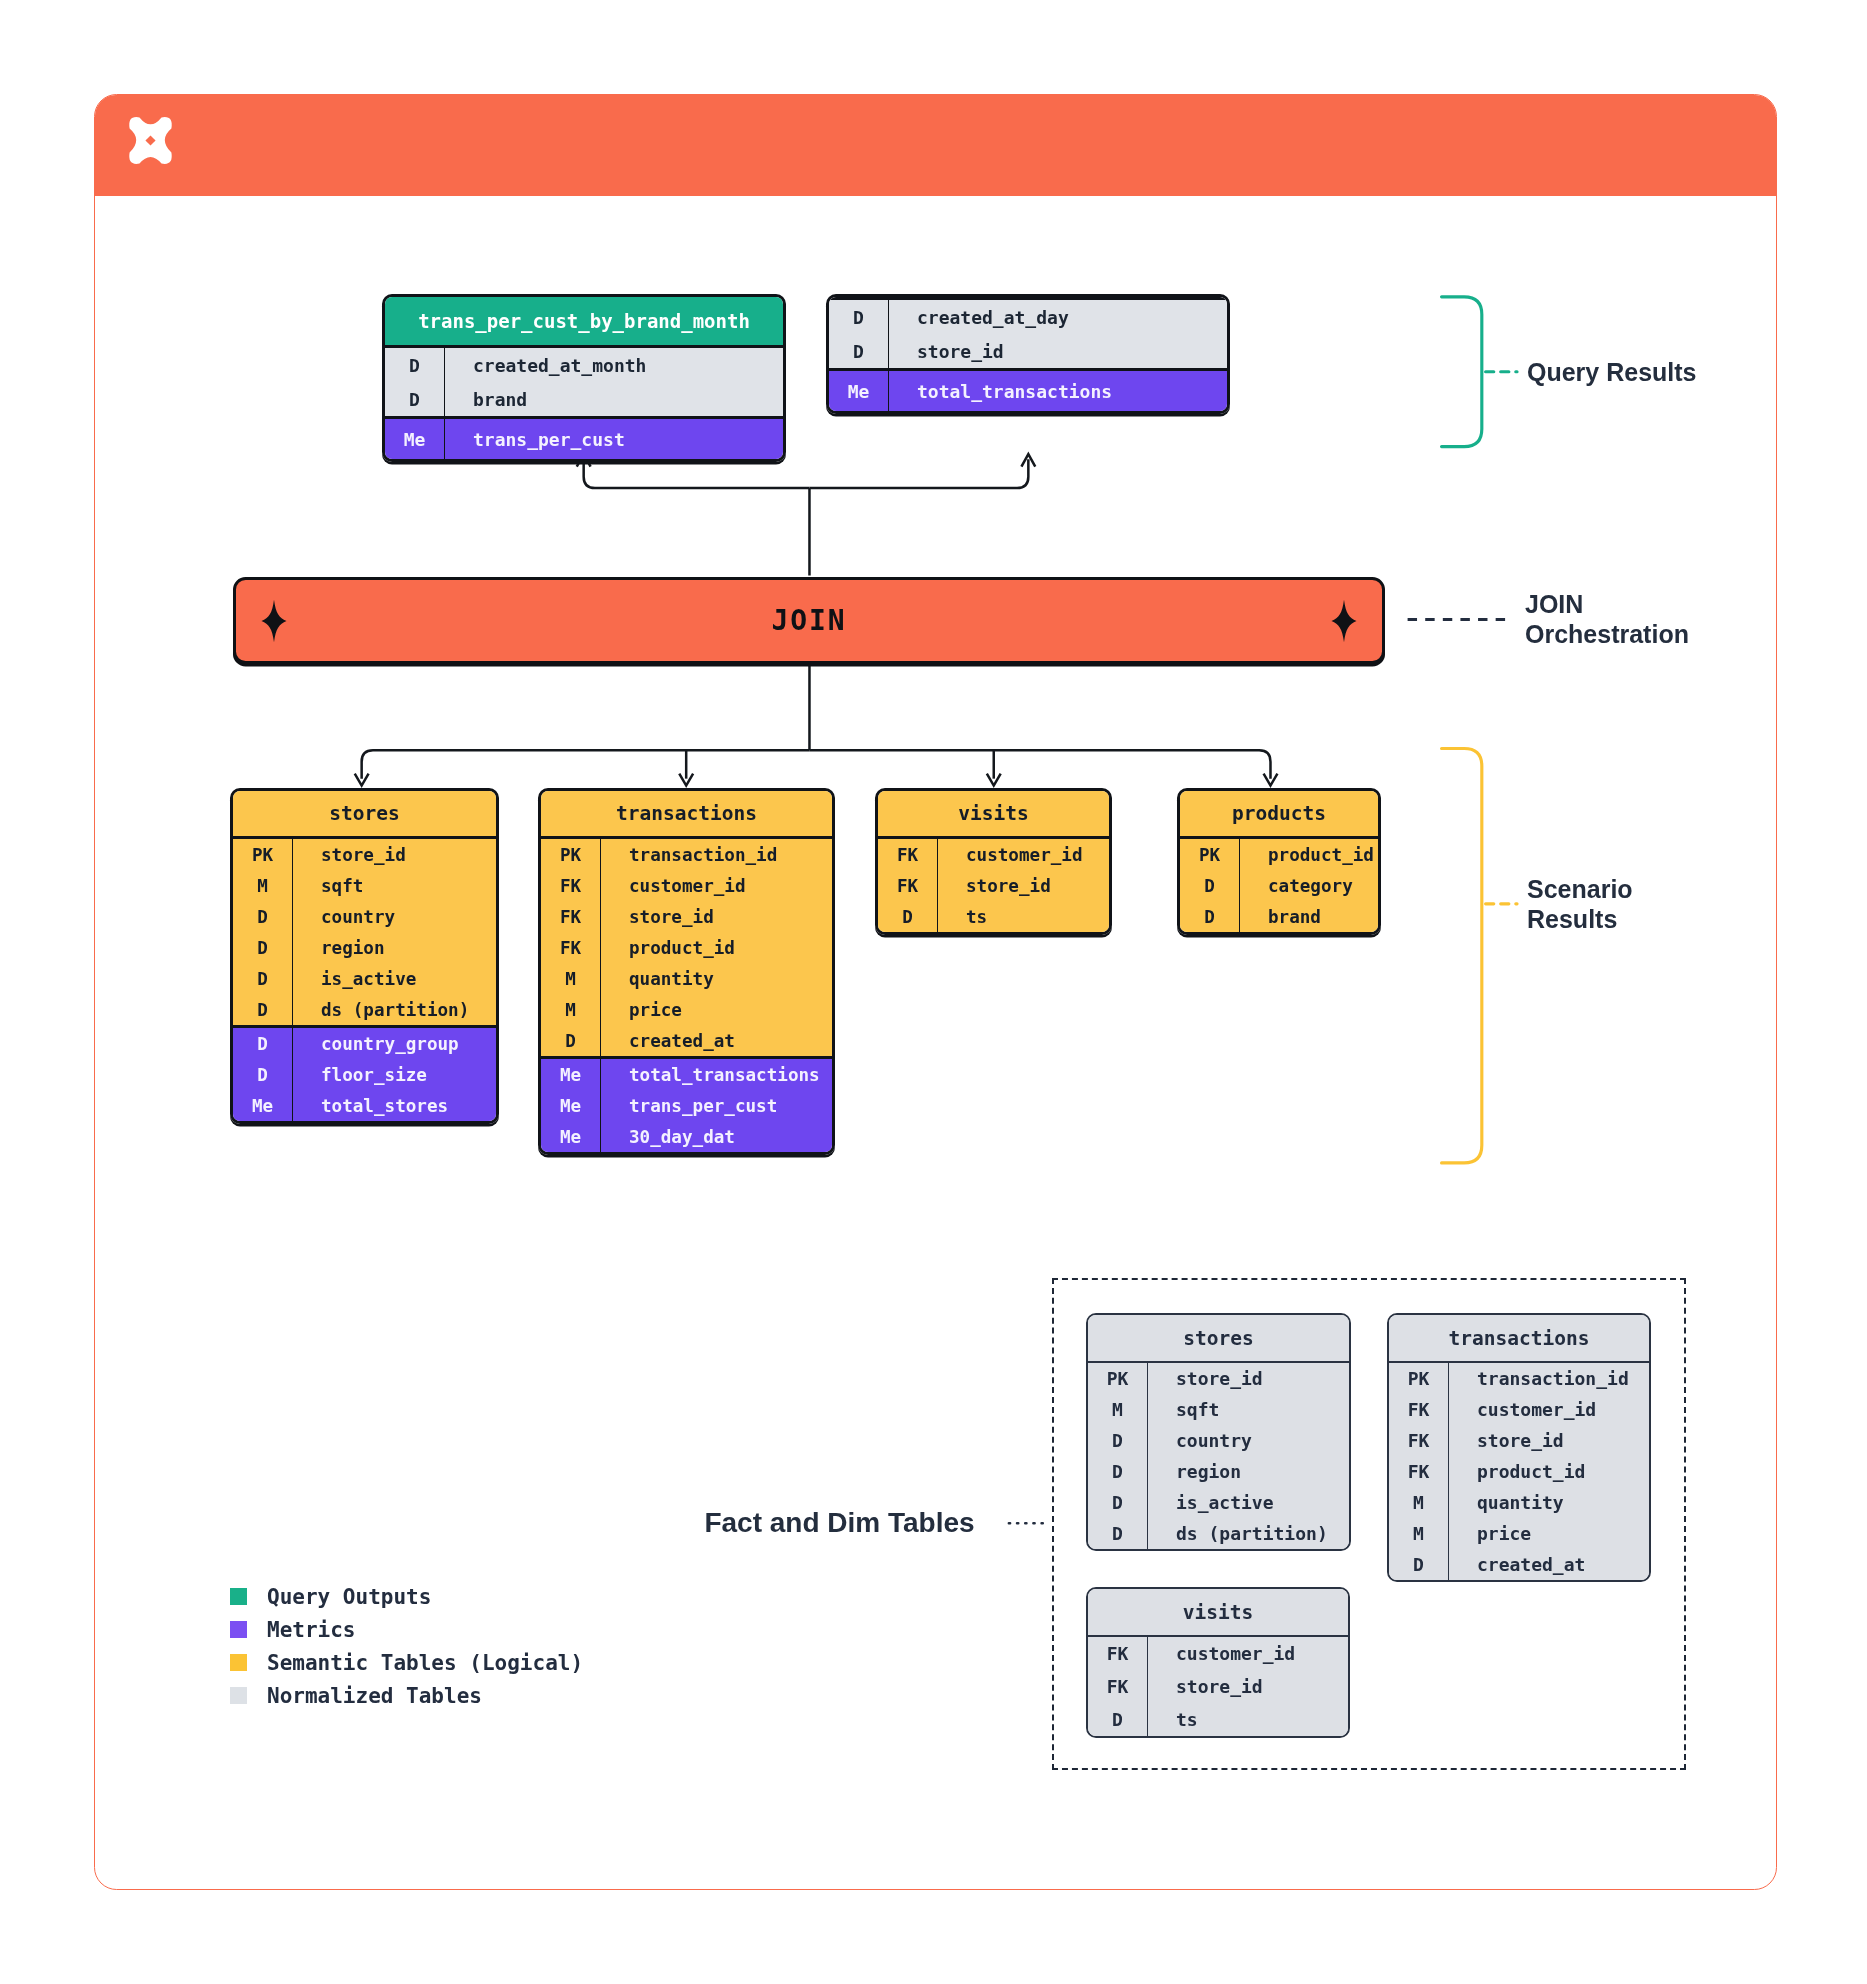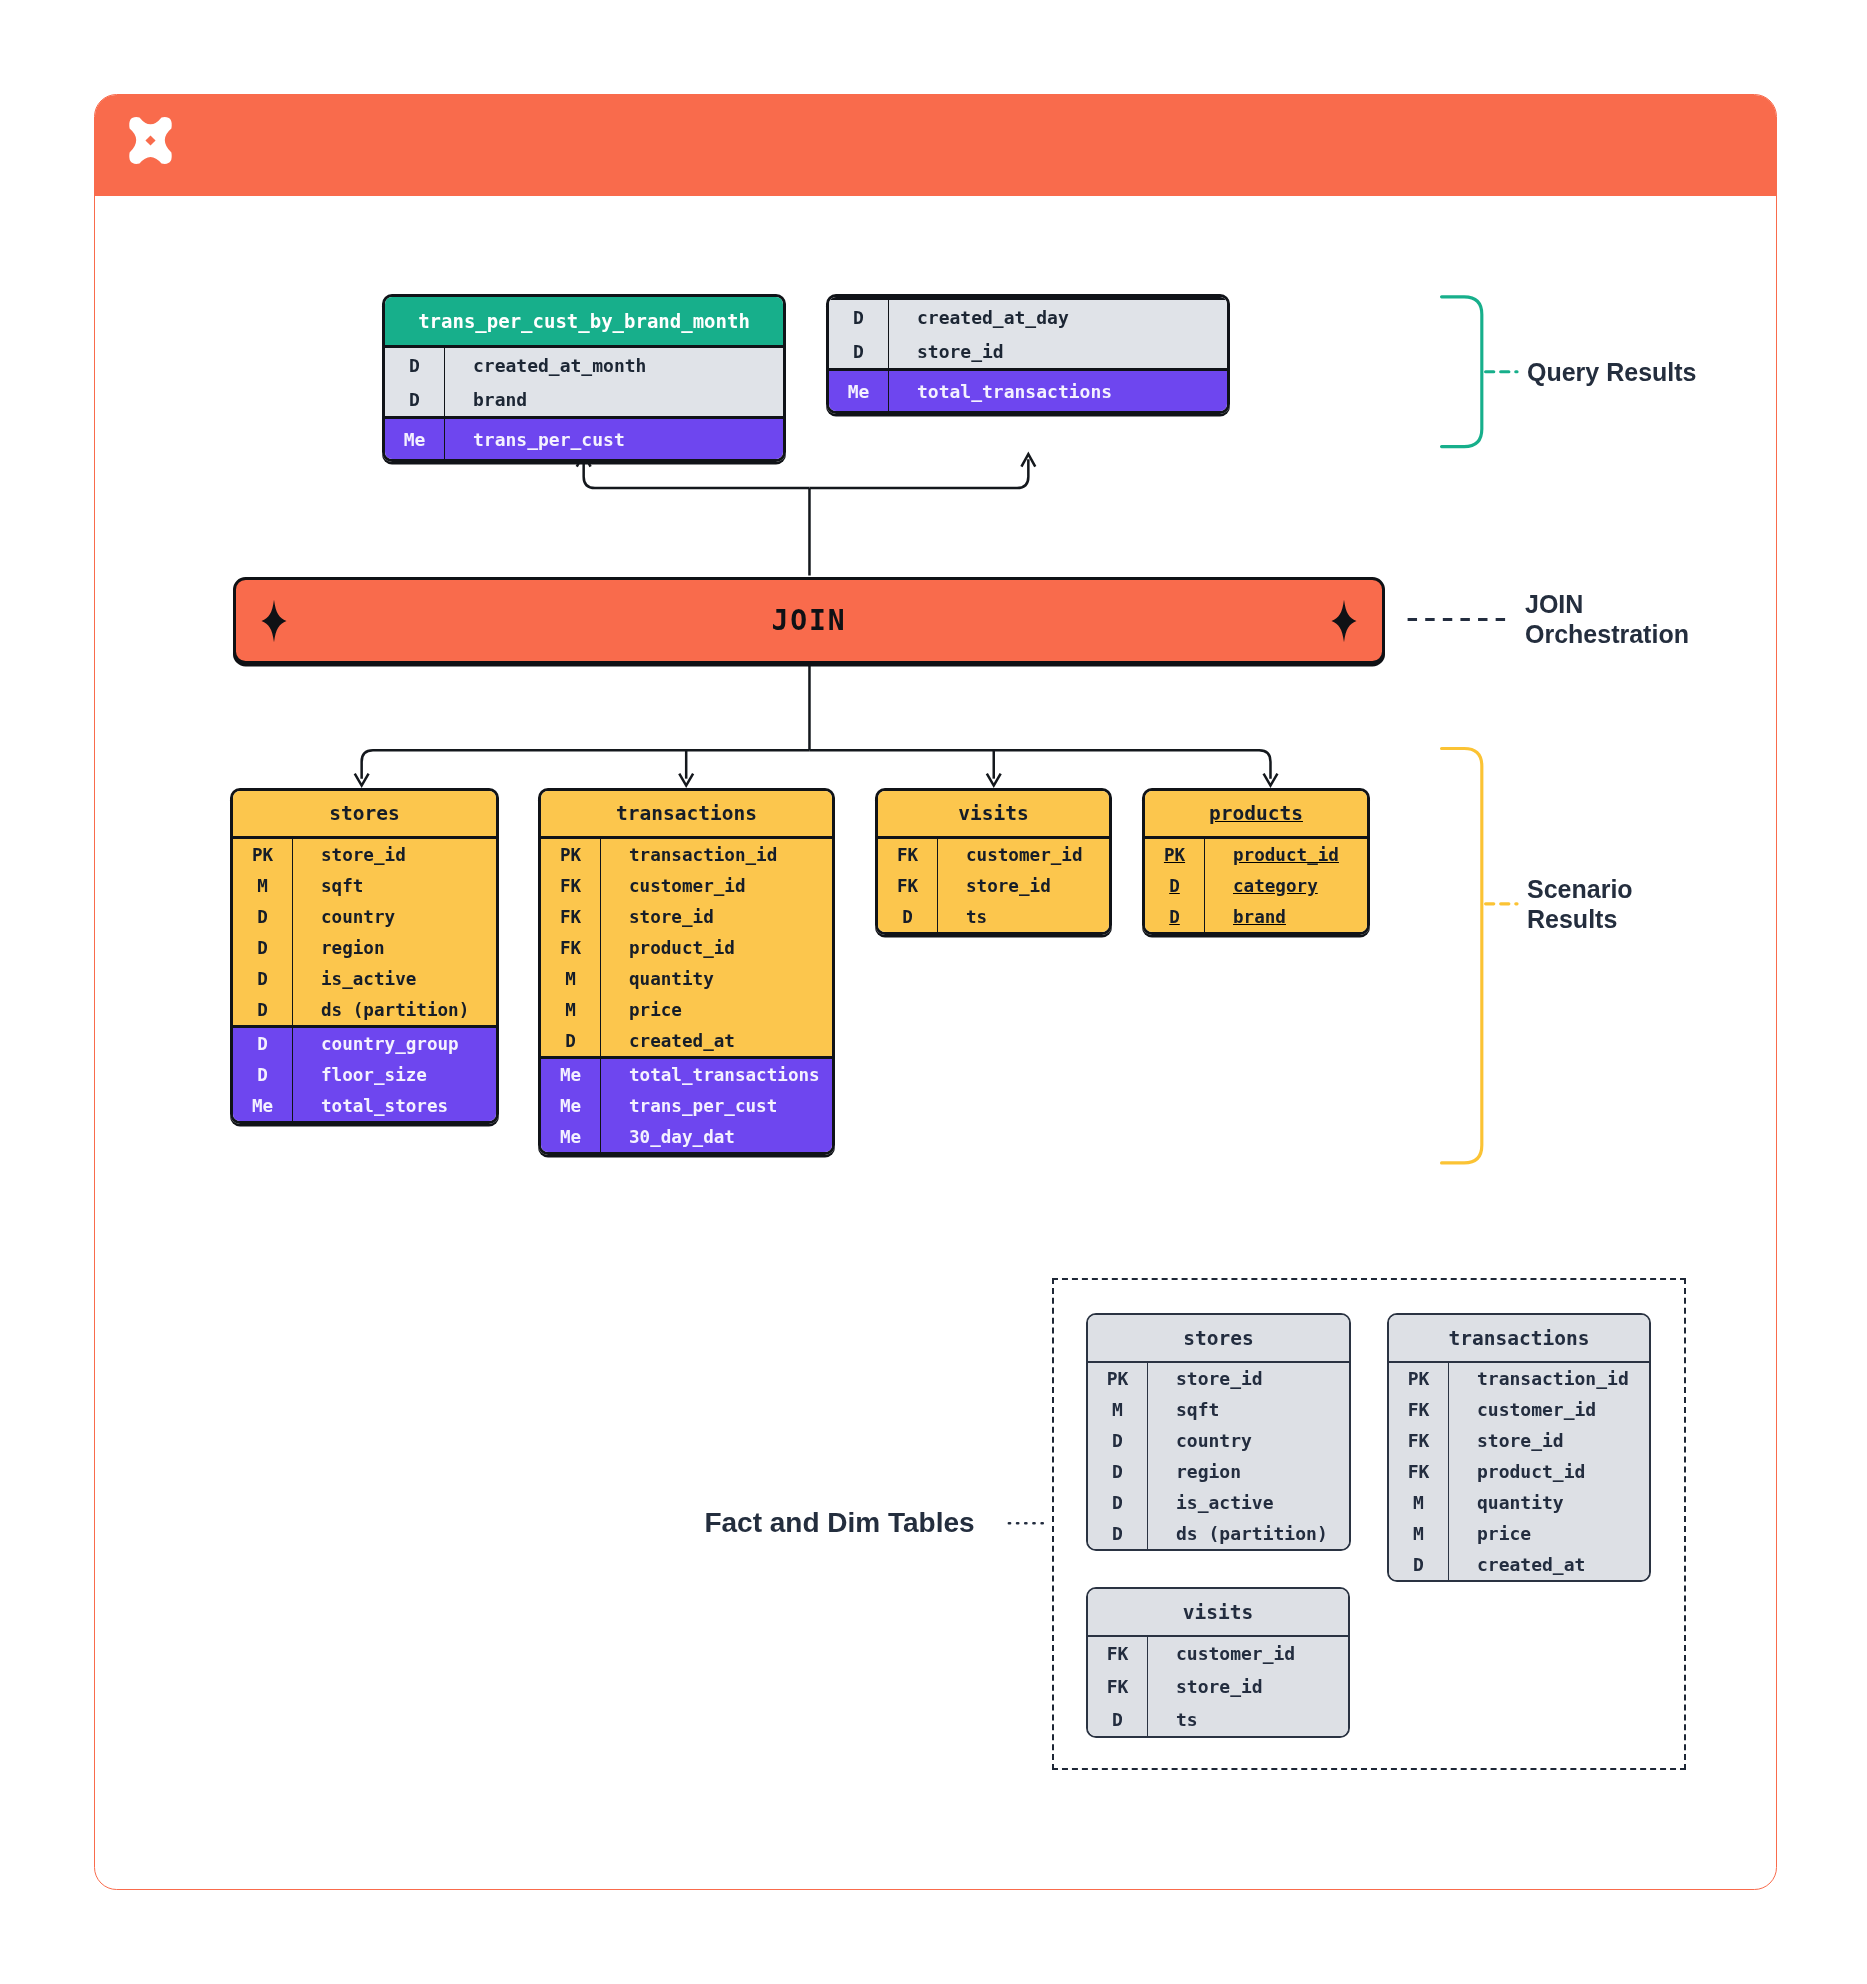--- a/index.html
+++ b/index.html
@@ -314,21 +314,21 @@
           <span class="field">store_id</span>
         </div>
 
         <div class="row">
           <span class="key">D</span>
           <span class="field">ts</span>
         </div>
       </div>
   </div>
 
-  <div class="tbl yellow" style="left:1142px;top:788px;width:228px;text-decoration:underline;">
+  <div class="tbl yellow" style="left:1177px;top:788px;width:204px;">
     <div class="tbl-header">products</div>
     <div class="rows-plain">
 
         <div class="row">
           <span class="key">PK</span>
           <span class="field">product_id</span>
         </div>
 
         <div class="row">
           <span class="key">D</span>
@@ -446,15 +446,37 @@
           <span class="field">store_id</span>
         </div>
 
         <div class="row">
           <span class="key">D</span>
           <span class="field">ts</span>
         </div>
       </div>
   </div>
 
+  <div class="legend">
+
+      <div class="legend-item">
+        <span class="legend-swatch" style="background: rgb(25, 176, 137);"></span>
+        <span class="legend-label">Query Outputs</span>
+      </div>
+
+      <div class="legend-item">
+        <span class="legend-swatch" style="background: rgb(123, 79, 242);"></span>
+        <span class="legend-label">Metrics</span>
+      </div>
+
+      <div class="legend-item">
+        <span class="legend-swatch" style="background: rgb(251, 195, 52);"></span>
+        <span class="legend-label">Semantic Tables (Logical)</span>
+      </div>
+
+      <div class="legend-item">
+        <span class="legend-swatch" style="background: rgb(221, 225, 230);"></span>
+        <span class="legend-label">Normalized Tables</span>
+      </div>
+    </div>
 
 </div>
 
 
 </body></html>

